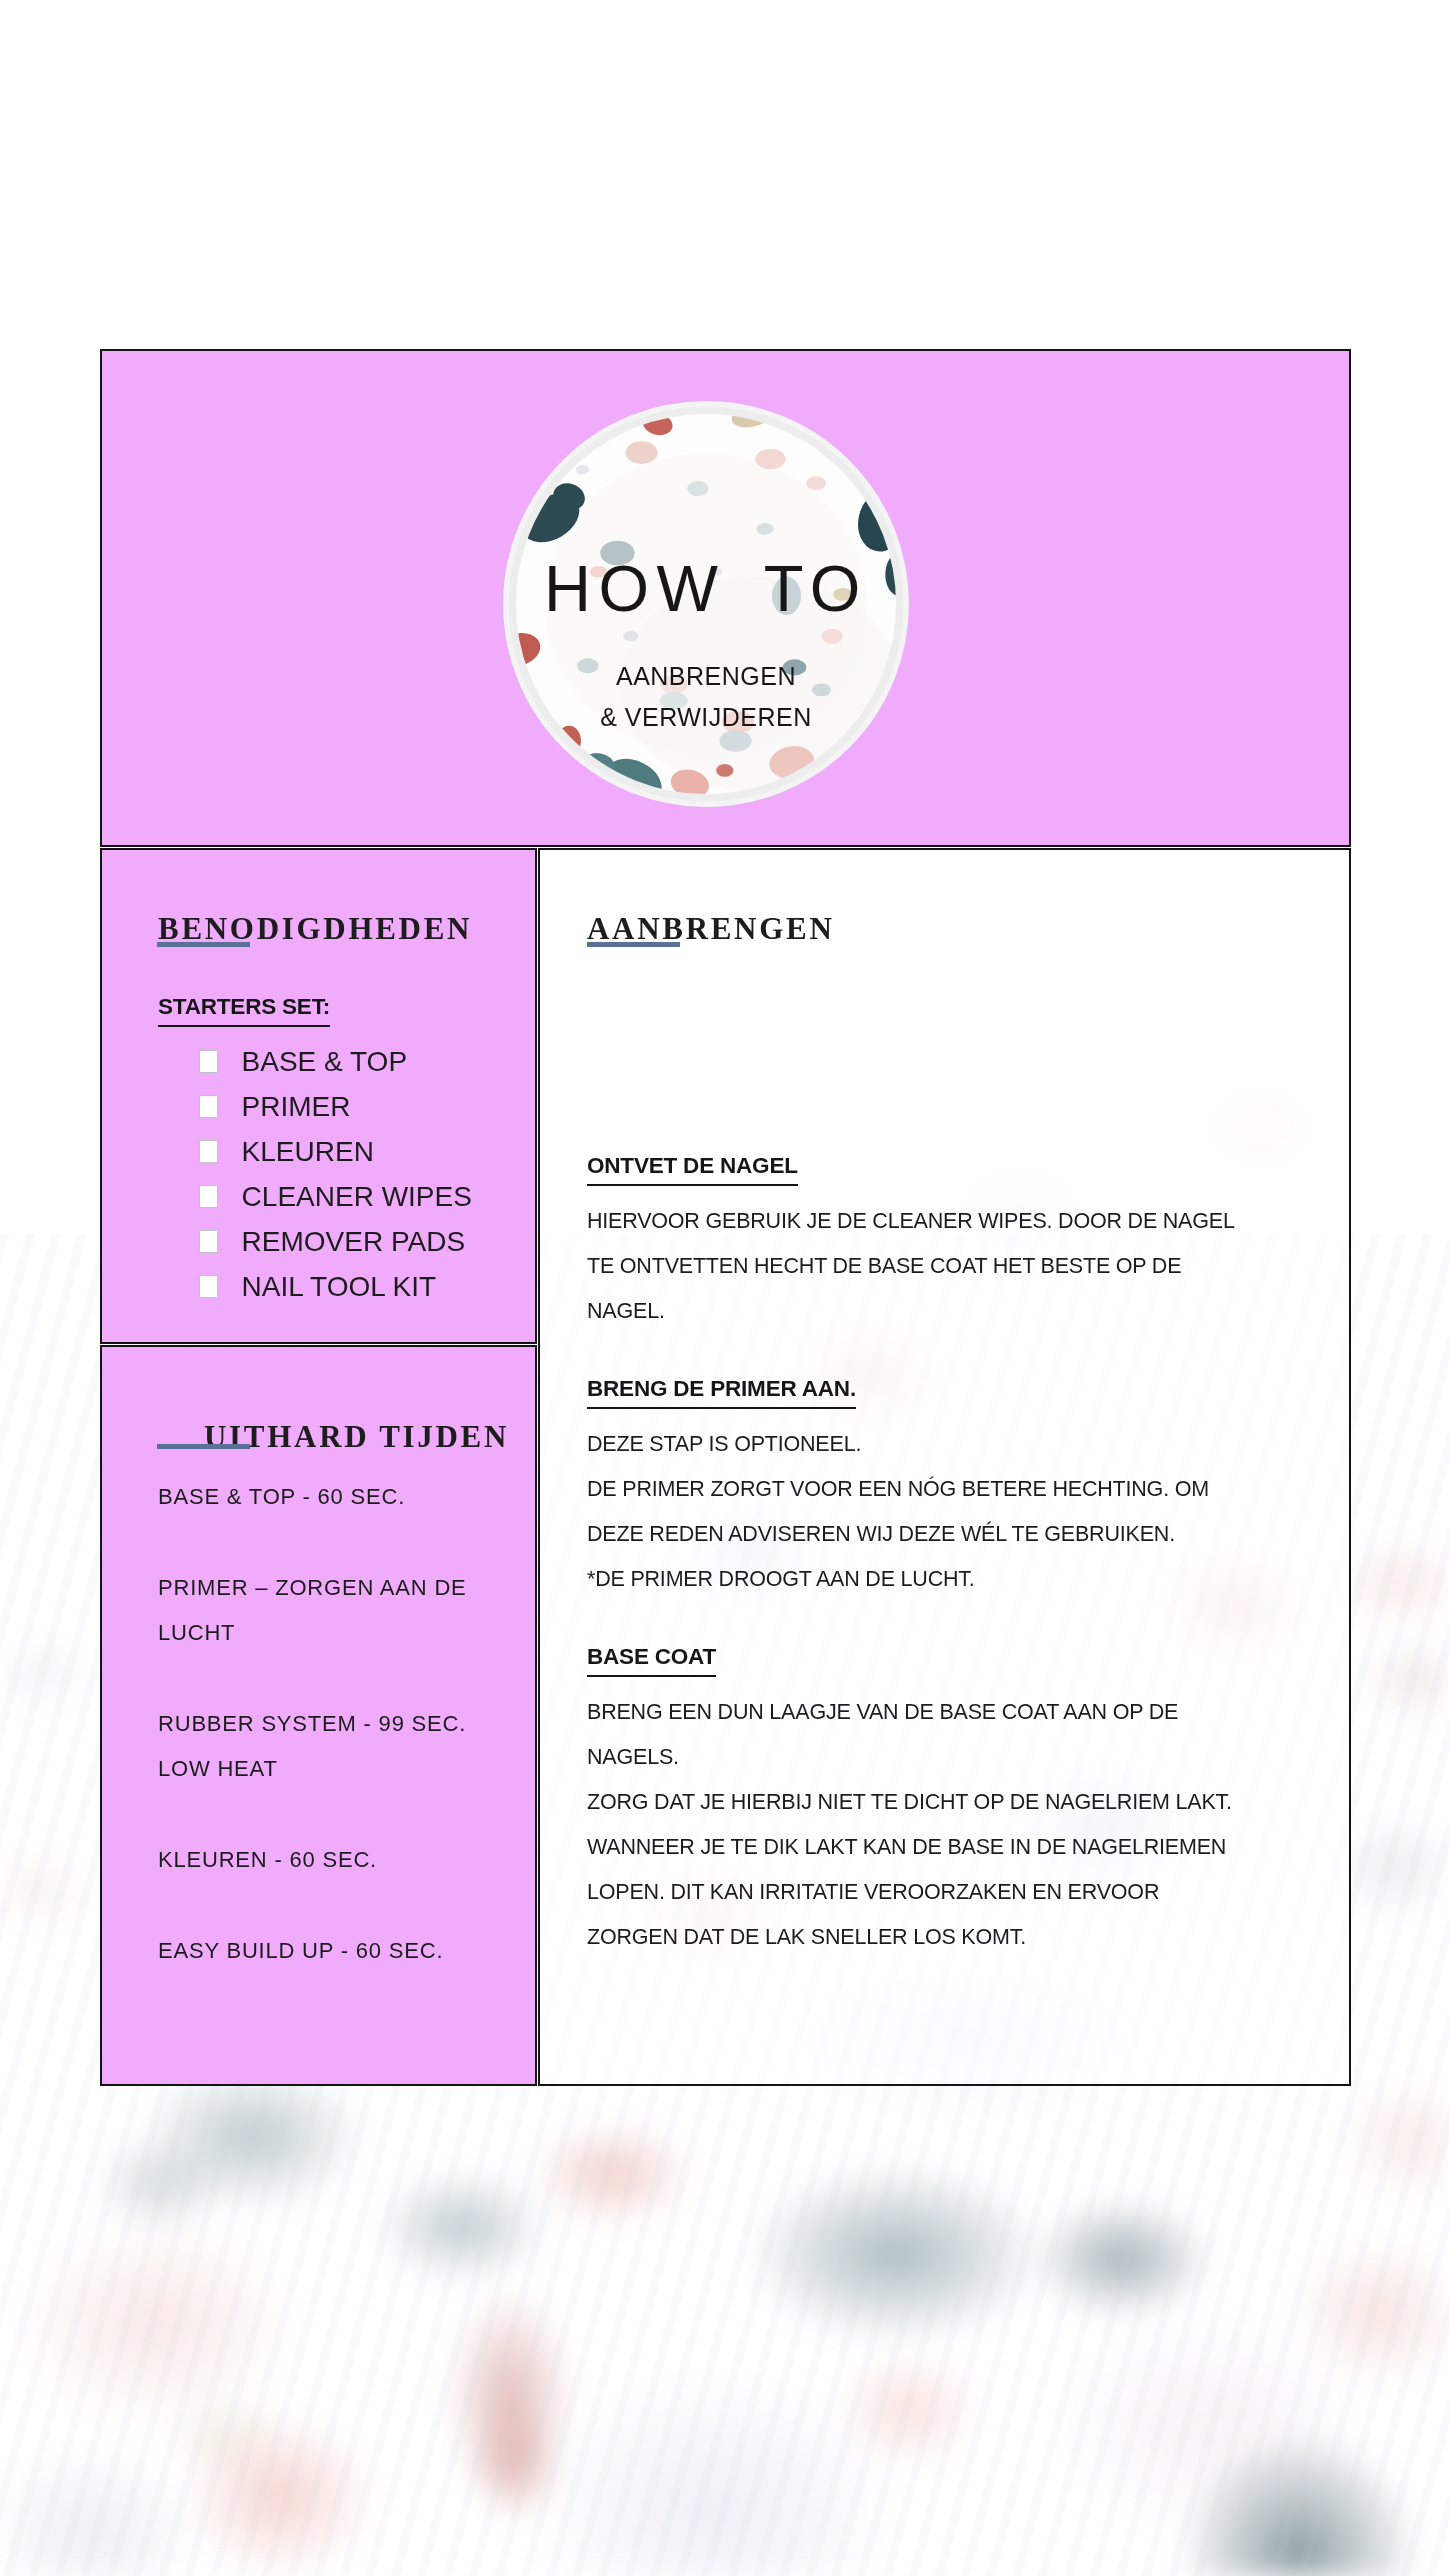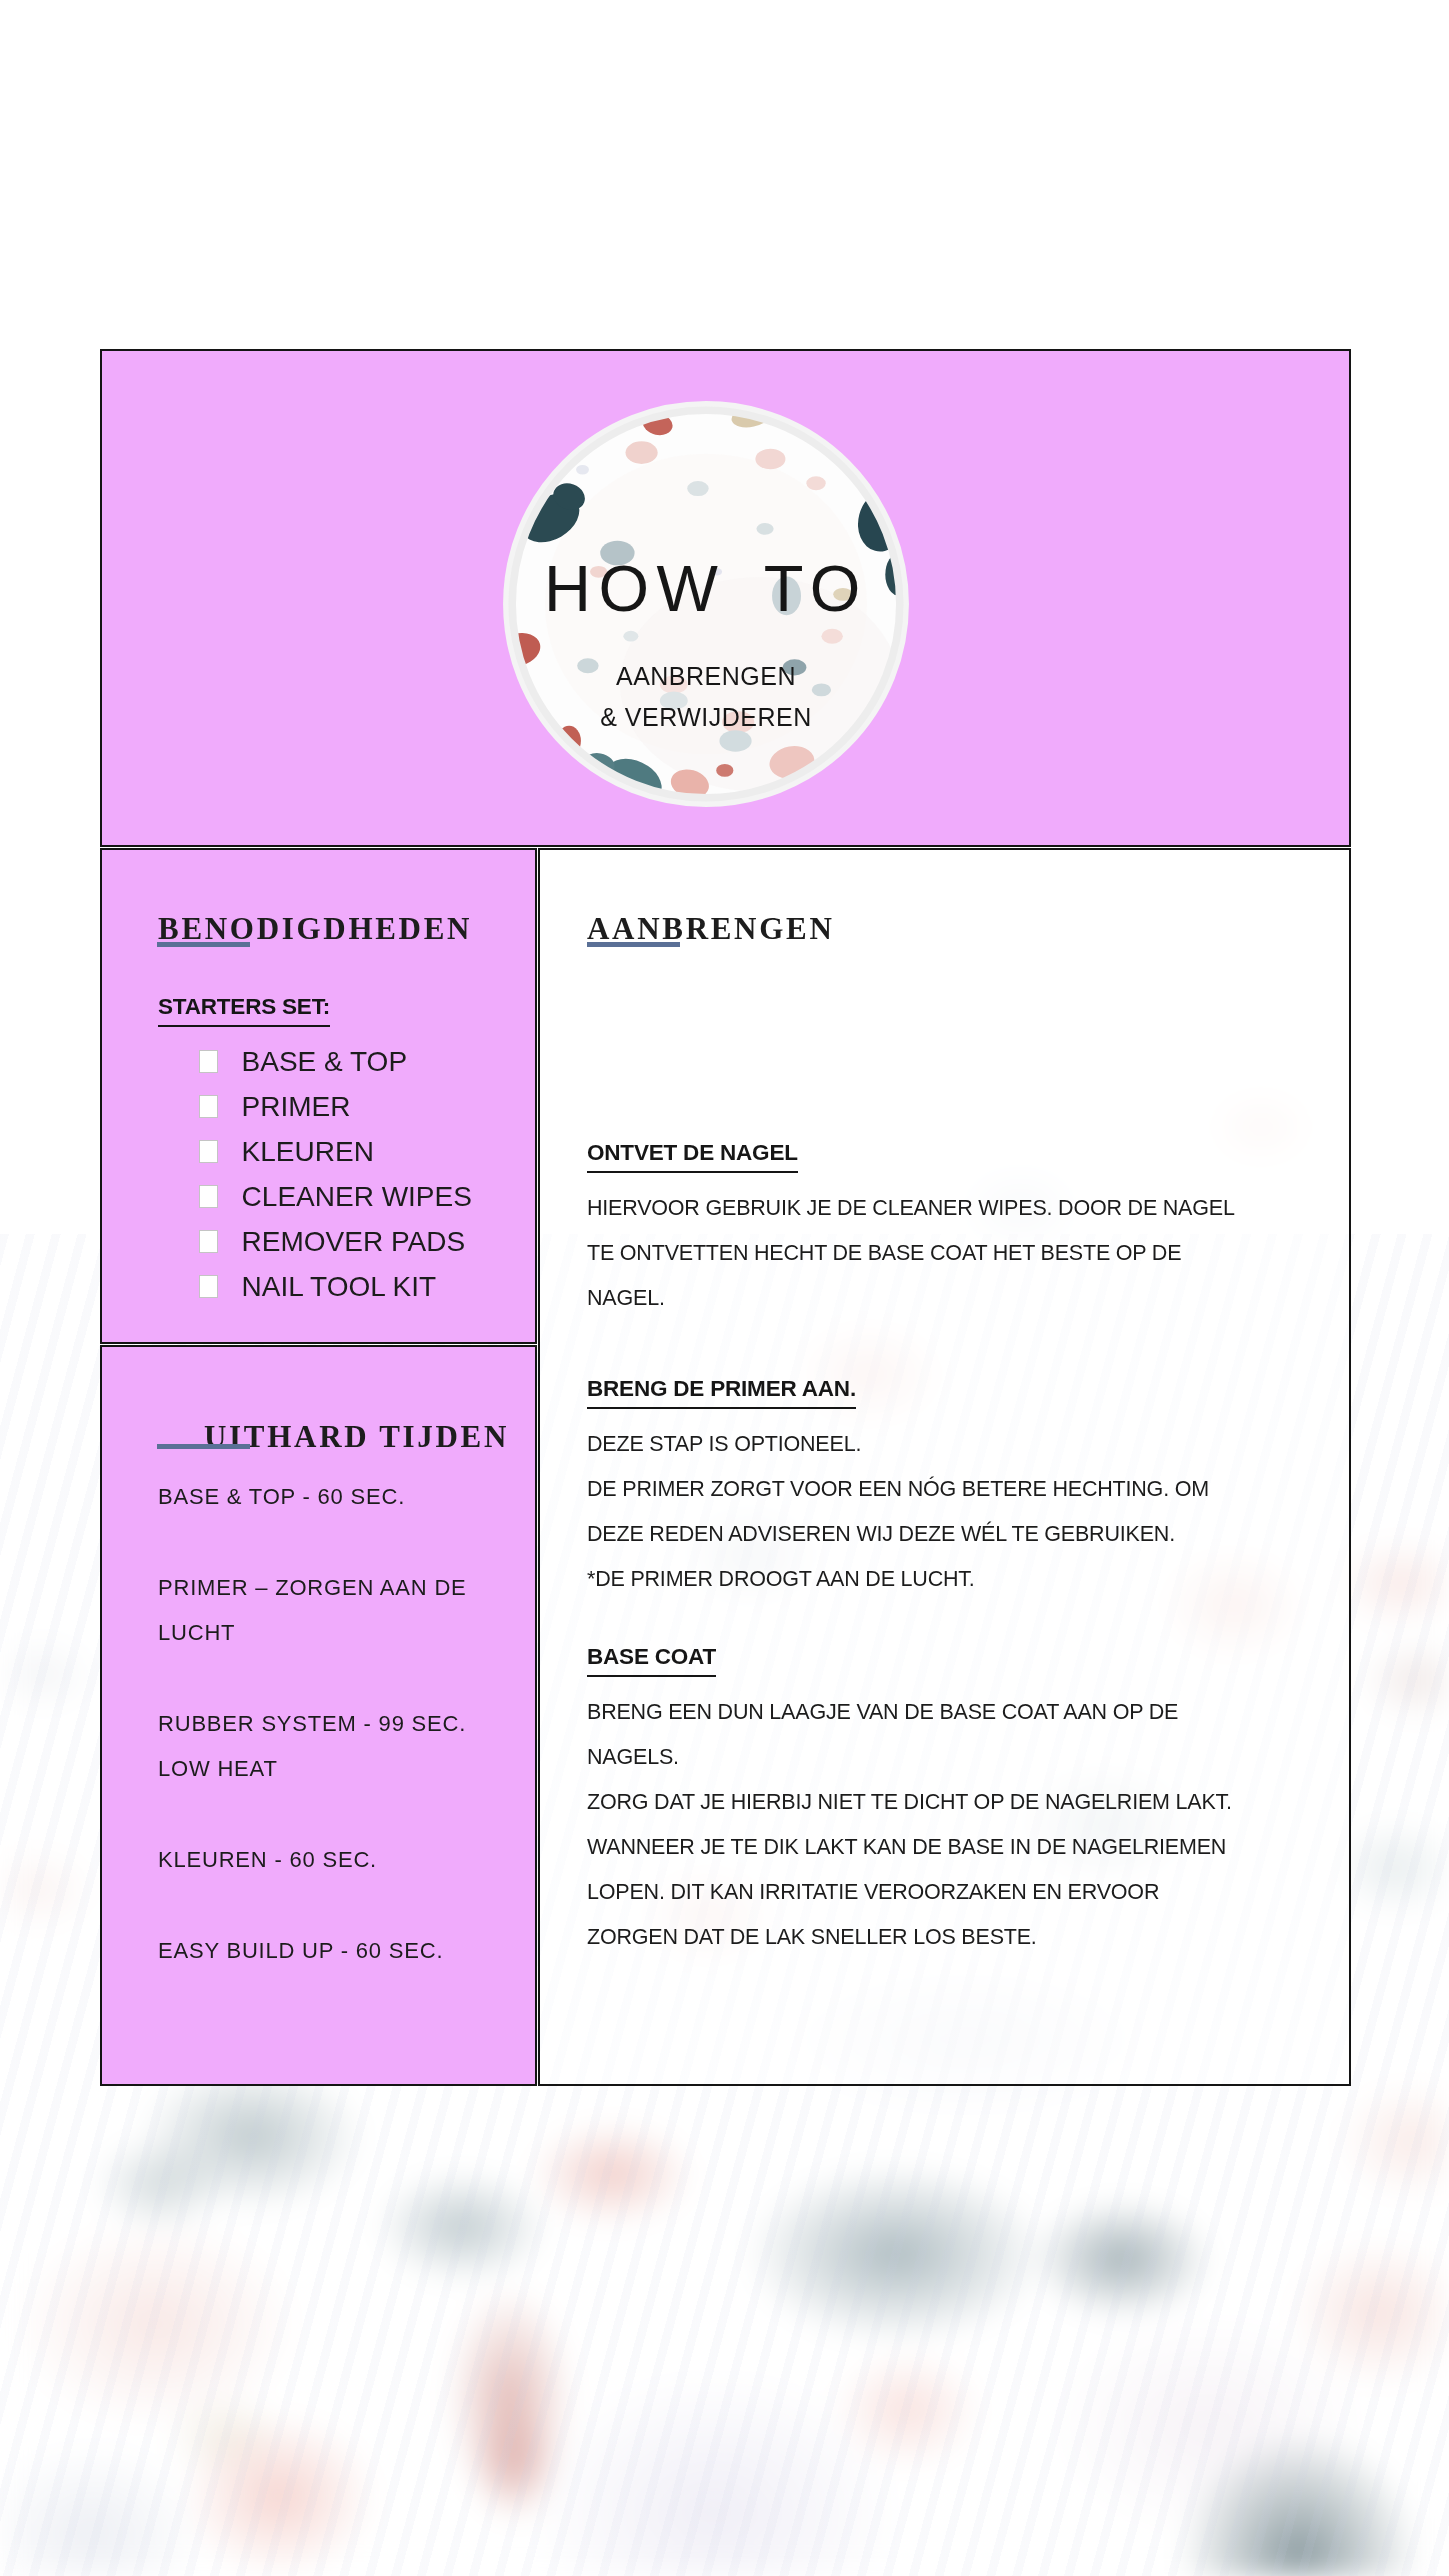--- a/index.html
+++ b/index.html
@@ -82,21 +82,21 @@
   .u-heading{left:56px;top:46px;margin-left:46px;}
   .u-accent{left:55px;top:97px;}
   .u-lines{position:absolute;left:56px;top:127px;font-size:22px;letter-spacing:0.8px;
     line-height:45px;color:#1c1c1c;white-space:nowrap;}
   .u-line.gap{margin-top:46px;}
 
   
   .a-heading{left:47px;top:35px;}
   .a-accent{left:47px;top:92px;}
   .step{position:absolute;left:47px;}
-  .s1{top:123px;} .s2{top:290px;} .s3{top:526px;} .s4{top:794px;}
+  .s1{top:123px;} .s2{top:303px;} .s3{top:526px;} .s4{top:794px;}
   .step-title{margin-bottom:13px;}
   .body-line{font-size:21.5px;line-height:45px;color:#1c1c1c;letter-spacing:-0.2px;white-space:nowrap;}
 </style>
 </head>
 <body>
 
 <div id="page">
   <div class="bg"></div>
   <div class="streaks"></div>
 
@@ -233,17 +233,17 @@
 
     <div class="step s4">
       <div class="step-title bold-head">
         <span class="underlined">BASE COAT</span>
       </div>
       <div class="body-line">BRENG EEN DUN LAAGJE VAN DE BASE COAT AAN OP DE</div>
       <div class="body-line">NAGELS.</div>
       <div class="body-line">ZORG DAT JE HIERBIJ NIET TE DICHT OP DE NAGELRIEM LAKT.</div>
       <div class="body-line">WANNEER JE TE DIK LAKT KAN DE BASE IN DE NAGELRIEMEN</div>
       <div class="body-line">LOPEN. DIT KAN IRRITATIE VEROORZAKEN EN ERVOOR</div>
-      <div class="body-line">ZORGEN DAT DE LAK SNELLER LOS BESTE.</div>
+      <div class="body-line">ZORGEN DAT DE LAK SNELLER LOS KOMT.</div>
     </div>
   </section>
 </div>
 
 
 </body></html>

